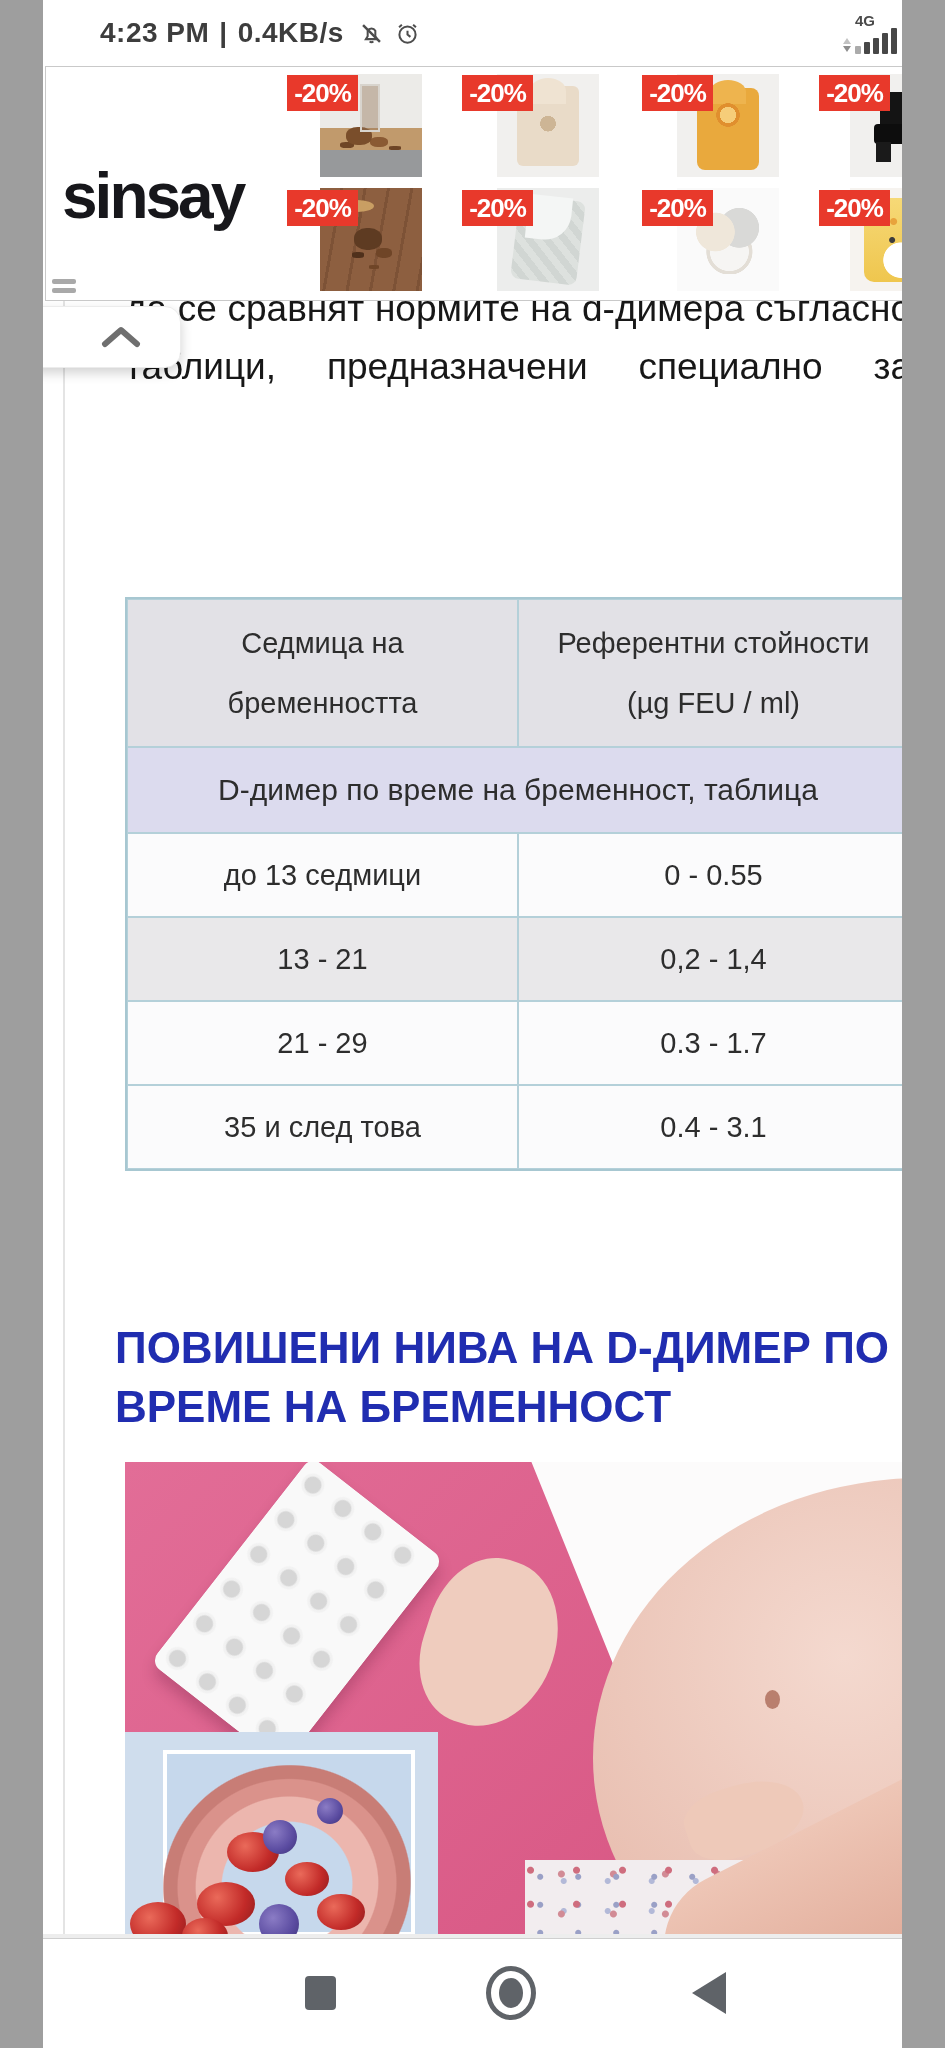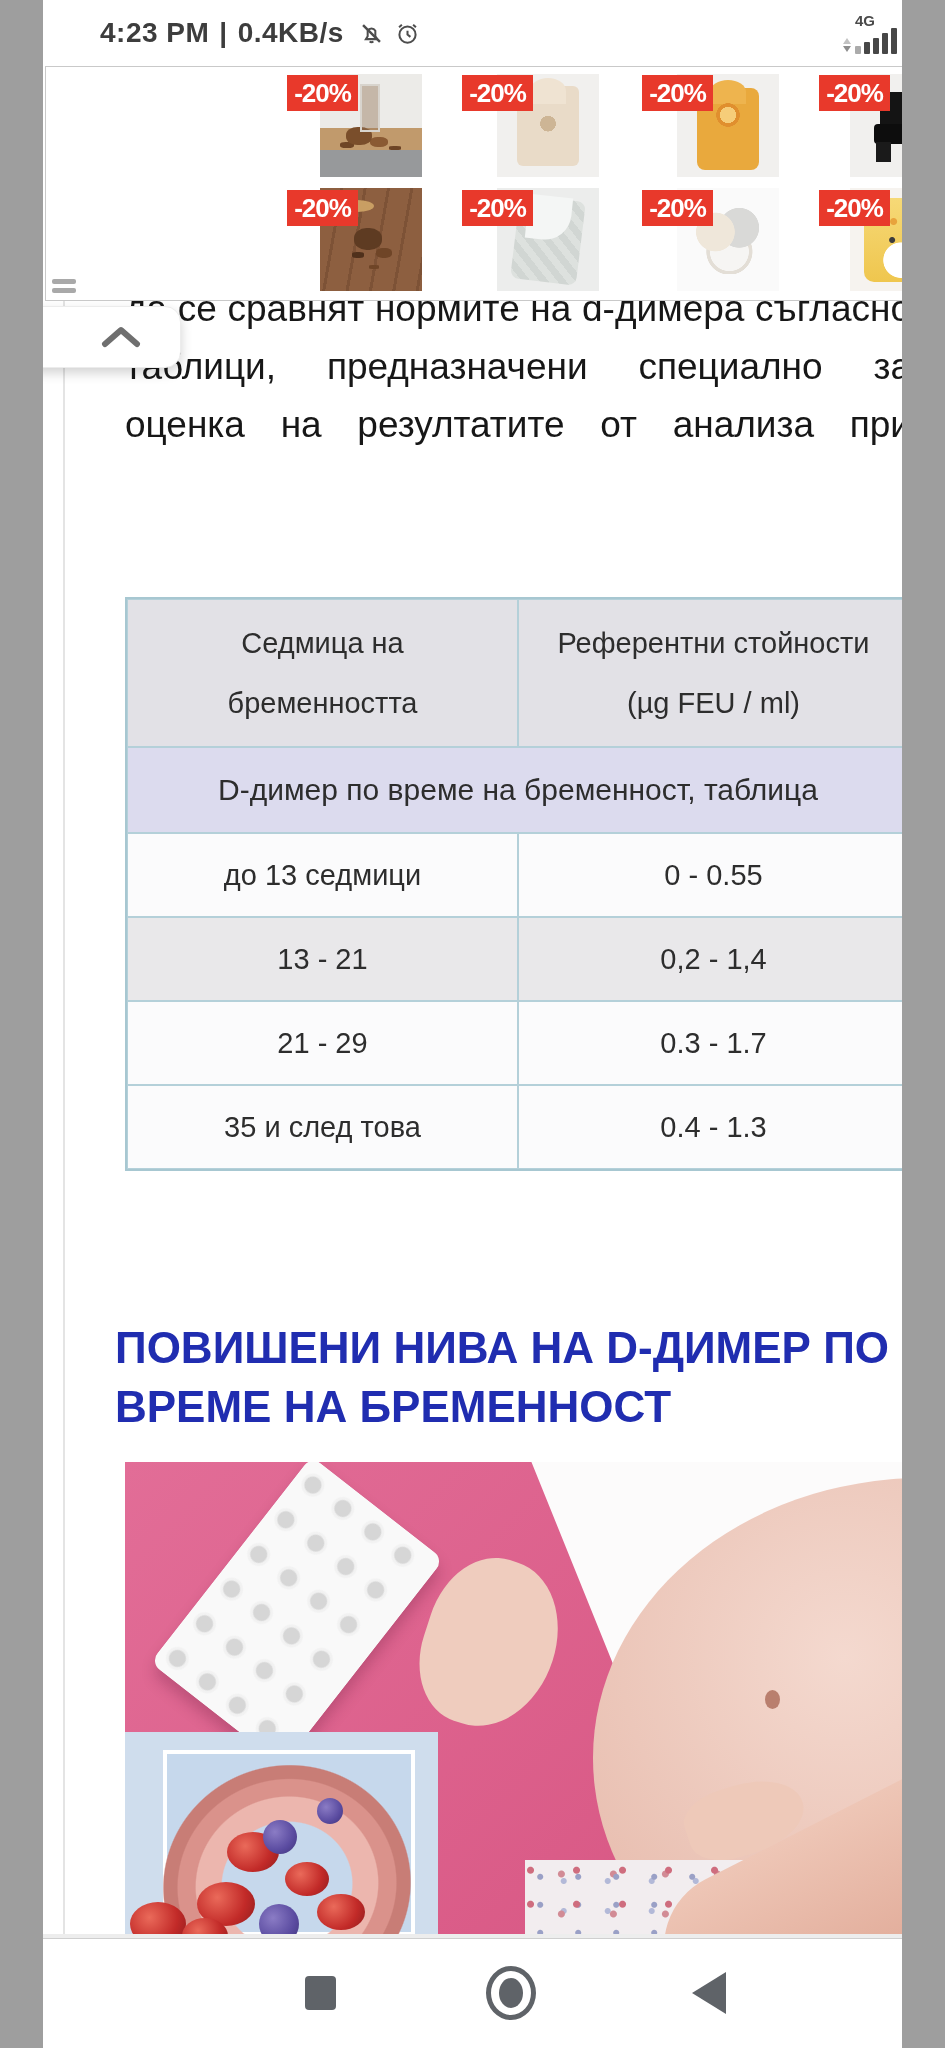--- a/index.html
+++ b/index.html
@@ -130,20 +130,21 @@
         </div>
       </div>
       <div class="battery">
         <i class="fill"></i>
           <span class="pct">24</span>
       </div>
     </div>
   </div>
 
   <div class="adbanner">
+    <div class="brand">sinsay</div>
     <div class="hamburger">
         <i></i>
         <i></i>
       </div>
 
     <div class="tile" style="left:274px;top:7px;background:linear-gradient(180deg,#ecebe8 0 52%,#c19a6c 52% 74%,#97999b 74%);">
       <div style="position:absolute;left:26px;bottom:32px;width:26px;height:18px;background:#7a4e2b;border-radius:45%;box-shadow:20px 6px 0 -4px #8a5a33,-12px 9px 0 -6px #6e4526,36px 12px 0 -7px #6e4526;"></div>
       <div style="position:absolute;left:40px;top:10px;width:20px;height:48px;background:rgba(150,120,90,.45);border:2px solid #d8d4cd;"></div>
     </div>
     <div class="tile" style="left:451px;top:7px;background:#f1f0ee;">
@@ -197,21 +198,20 @@
     <div class="badge" style="left:773px;top:123px;">-20%</div>
   </div>
 
   <div class="edge-left"></div>
   <div class="edge-band"></div>
   <div class="edge-right"></div>
 
   <div class="para">
     <div class="jline">да се сравнят нормите на d-димера съгласно</div>
     <div class="jline">таблици, предназначени специално за</div>
-    <div class="jline">оценка на резултатите от анализа при</div>
   </div>
 
   <div class="scrolltop">
     <svg width="42" height="24" viewBox="0 0 42 24">
       <polyline points="5,19 21,5 37,19" stroke="#6f6f6f" stroke-width="6" fill="none" stroke-linecap="round" stroke-linejoin="round"></polyline>
     </svg>
   </div>
 
   <table class="dtable">
     <colgroup>
@@ -233,21 +233,21 @@
     <tr class="row-g">
       <td class="t-cell">13 - 21</td>
       <td class="t-cell">0,2 - 1,4</td>
     </tr>
     <tr class="row-w">
       <td class="t-cell">21 - 29</td>
       <td class="t-cell">0.3 - 1.7</td>
     </tr>
     <tr class="row-w">
       <td class="t-cell">35 и след това</td>
-      <td class="t-cell">0.4 - 1.3</td>
+      <td class="t-cell">0.4 - 3.1</td>
     </tr>
   </tbody>
     </table>
 
   <h2 class="h2blue" style="margin:0;">ПОВИШЕНИ НИВА НА D-ДИМЕР ПО ВРЕМЕ НА БРЕМЕННОСТ</h2>
 
   <div class="photo">
     <div class="shirt"></div>
     <div class="belly"></div>
     <div class="navel"></div>

